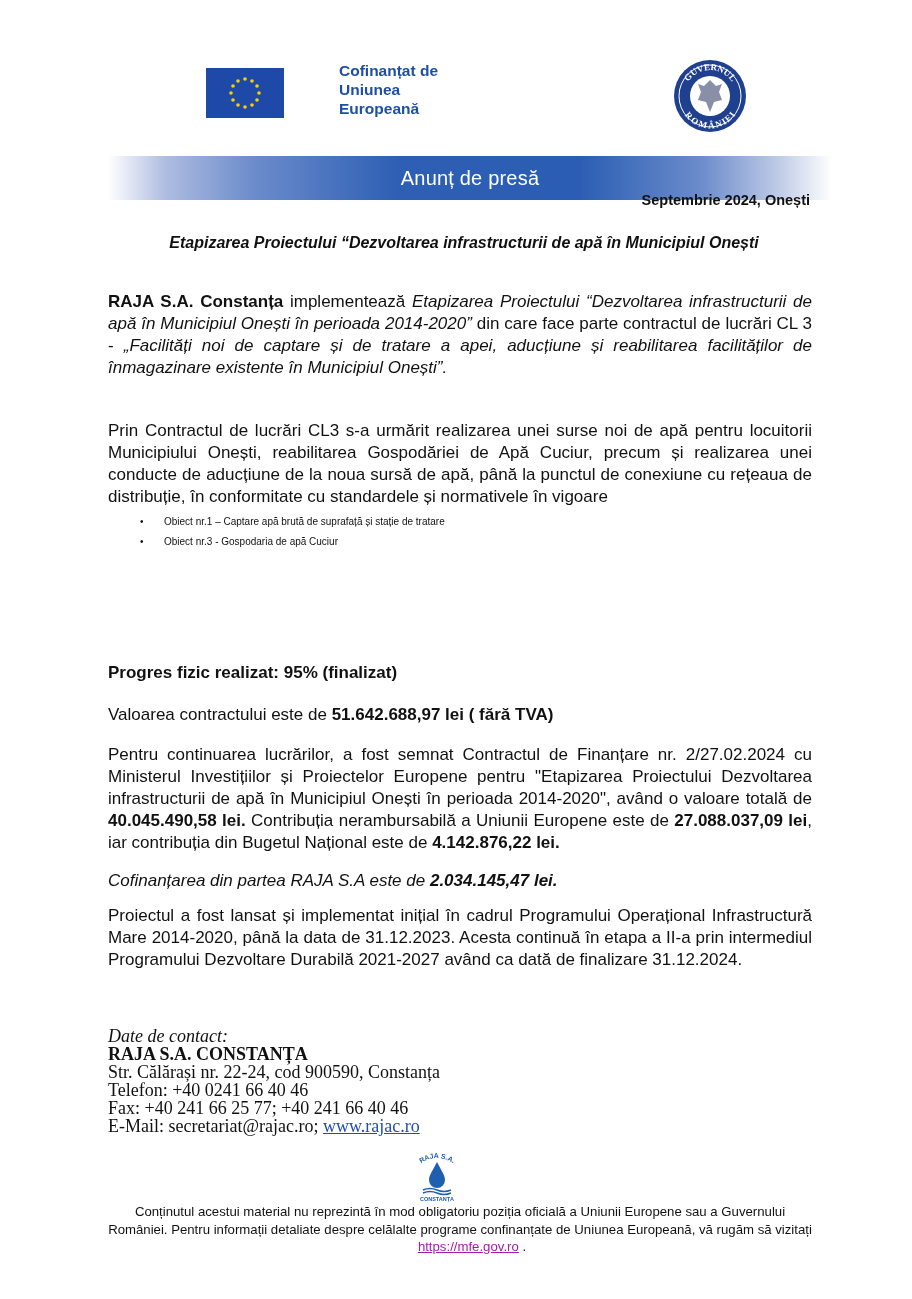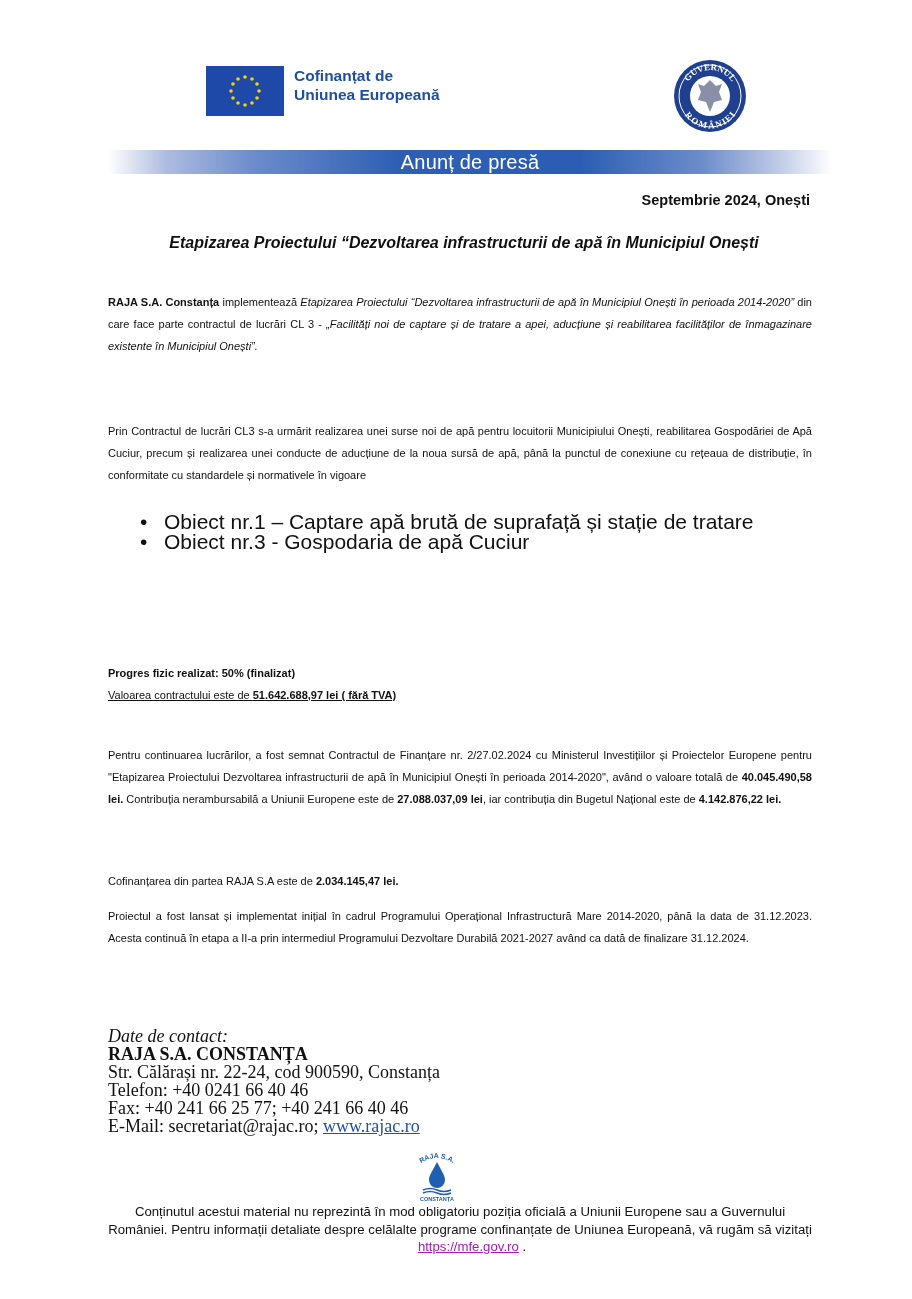--- a/index.html
+++ b/index.html
@@ -1,49 +1,49 @@
 <!DOCTYPE html>
 <html><head>
 <meta charset="utf-8">
 <style>
   html, body { margin: 0; padding: 0; background: #ffffff; }
   body { width: 912px; height: 1299px; position: relative; overflow: hidden;
          font-family: "Liberation Sans", sans-serif; color: #111; }
   .abs { position: absolute; }
 
   
-  .eu-logo { left: 206px; top: 66px; width: 240px; height: 52px; display: flex; align-items: flex-start; }
+  .eu-logo { left: 206px; top: 66px; width: 240px; height: 52px; display: flex; align-items: flex-end; gap: 45px; }
   .eu-flag { width: 78px; height: 50px; background: #1f49a8; position: relative; flex-shrink: 0; }
   .eu-flag svg { position: absolute; left: 0; top: 0; }
   .eu-text { margin-left: 10px; color: #1f4fa3; font-weight: bold; font-size: 15.5px; line-height: 19px; }
 
   .gov-logo { left: 672px; top: 58px; width: 76px; height: 76px; }
 
   
-  .banner { left: 108px; top: 150px; width: 724px; height: 24px;
+  .banner { left: 108px; top: 156px; width: 724px; height: 44px;
     background: linear-gradient(to right, #ffffff 0%, #aebce0 8%, #6c8ccb 20%, #2e5fb4 40%, #2a5db3 65%, #6c8ccb 82%, #c2cde8 93%, #ffffff 100%);
     display: flex; align-items: center; justify-content: center; }
   .banner-title { color: #ffffff; font-size: 20px; letter-spacing: 0.2px; }
 
   .date-line { right: 102px; top: 192px; font-weight: bold; font-size: 14.5px; }
 
   .doc-title { left: 108px; width: 712px; top: 232px; text-align: center;
     font-weight: bold; font-style: italic; font-size: 16px; line-height: 21px; }
 
-  .body-block { left: 108px; width: 704px; font-size: 11px; line-height: 22px; text-align: justify; }
+  .body-block { left: 108px; width: 704px; font-size: 17px; line-height: 22px; text-align: justify; }
   .p1 { top: 291px; }
   .p2 { top: 420px; }
-  .objects { left: 108px; width: 704px; top: 512px; font-size: 21px; line-height: 20px; margin: 0; padding: 0; list-style: none; }
+  .objects { left: 108px; width: 704px; top: 512px; font-size: 10px; line-height: 20px; margin: 0; padding: 0; list-style: none; }
   .objects li { position: relative; padding-left: 56px; text-align: justify; }
   .objects li::before { content: "\2022"; position: absolute; left: 32px; top: 0; }
 
   .progress { top: 662px; font-weight: bold; }
-  .valoare { top: 684px; text-decoration: underline; }
+  .valoare { top: 704px; }
   .p3 { top: 744px; }
-  .p4 { top: 870px; }
+  .p4 { top: 870px; font-style: italic; }
   .p5 { top: 905px; }
 
   b, .bold { font-weight: bold; }
   i, .ital { font-style: italic; }
 
   .contact { left: 108px; top: 1027px; font-family: "Liberation Serif", serif; font-size: 18px; line-height: 18px; }
   .contact a { color: #1f4fb0; text-decoration: underline; }
 
   .raja-logo { left: 405px; top: 1148px; width: 64px; height: 54px; }
 
@@ -111,21 +111,21 @@
   <span class="bold">RAJA S.A. Constanța</span><span> implementează </span><span class="ital">Etapizarea Proiectului “Dezvoltarea infrastructurii de apă în Municipiul Onești în perioada 2014-2020”</span><span> din care face parte contractul de lucrări CL 3 - </span><span class="ital">„Facilități noi de captare și de tratare a apei, aducțiune și reabilitarea facilităților de înmagazinare existente în Municipiul Onești”.</span>
 </div>
 
 <div class="abs body-block p2">Prin Contractul de lucrări CL3 s-a urmărit realizarea unei surse noi de apă pentru locuitorii Municipiului Onești, reabilitarea Gospodăriei de Apă Cuciur, precum și realizarea unei conducte de aducțiune de la noua sursă de apă, până la punctul de conexiune cu rețeaua de distribuție, în conformitate cu standardele și normativele în vigoare</div>
 
 <ul class="abs objects">
   <li>Obiect nr.1 – Captare apă brută de suprafață și stație de tratare</li>
   <li>Obiect nr.3 - Gospodaria de apă Cuciur</li>
 </ul>
 
-<div class="abs body-block progress">Progres fizic realizat: 50% (finalizat)</div>
+<div class="abs body-block progress">Progres fizic realizat: 95% (finalizat)</div>
 
 <div class="abs body-block valoare">
   <span>Valoarea contractului este de </span><span class="bold">51.642.688,97 lei ( fără TVA)</span>
 </div>
 
 <div class="abs body-block p3">
   <span>Pentru continuarea lucrărilor, a fost semnat Contractul de Finanțare nr. 2/27.02.2024 cu Ministerul Investițiilor și Proiectelor Europene pentru "Etapizarea Proiectului Dezvoltarea infrastructurii de apă în Municipiul Onești în perioada 2014-2020", având o valoare totală de </span><span class="bold">40.045.490,58 lei.</span><span> Contribuția nerambursabilă a Uniunii Europene este de </span><span class="bold">27.088.037,09 lei</span><span>, iar contribuția din Bugetul Național este de </span><span class="bold">4.142.876,22 lei.</span>
 </div>
 
 <div class="abs body-block p4">

